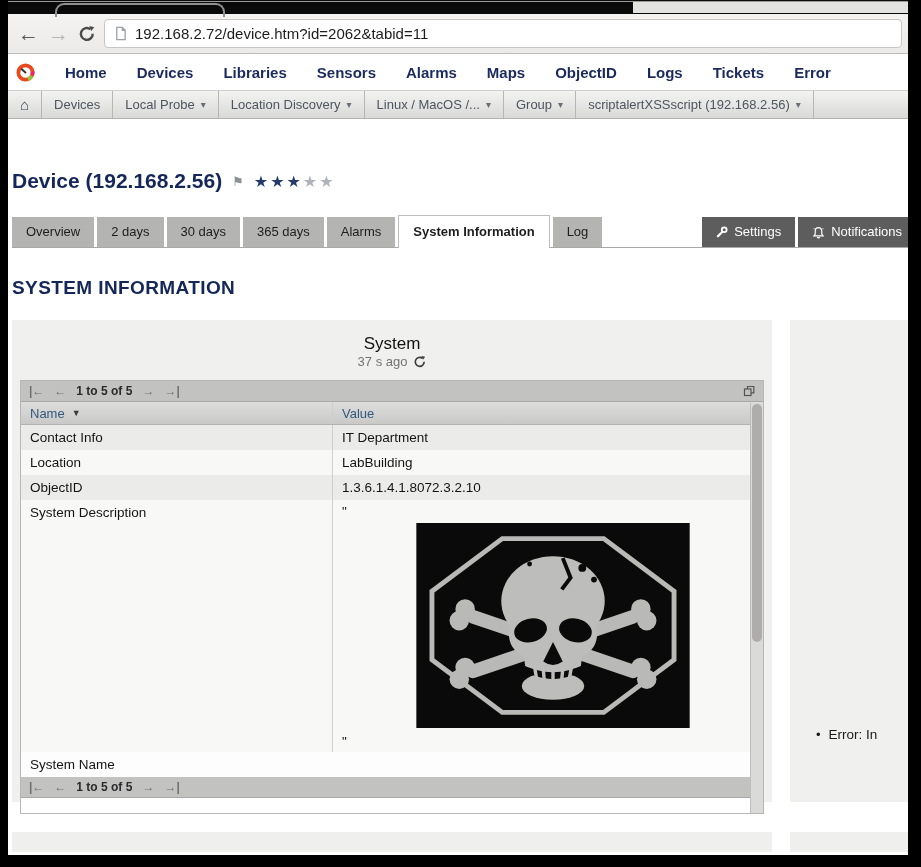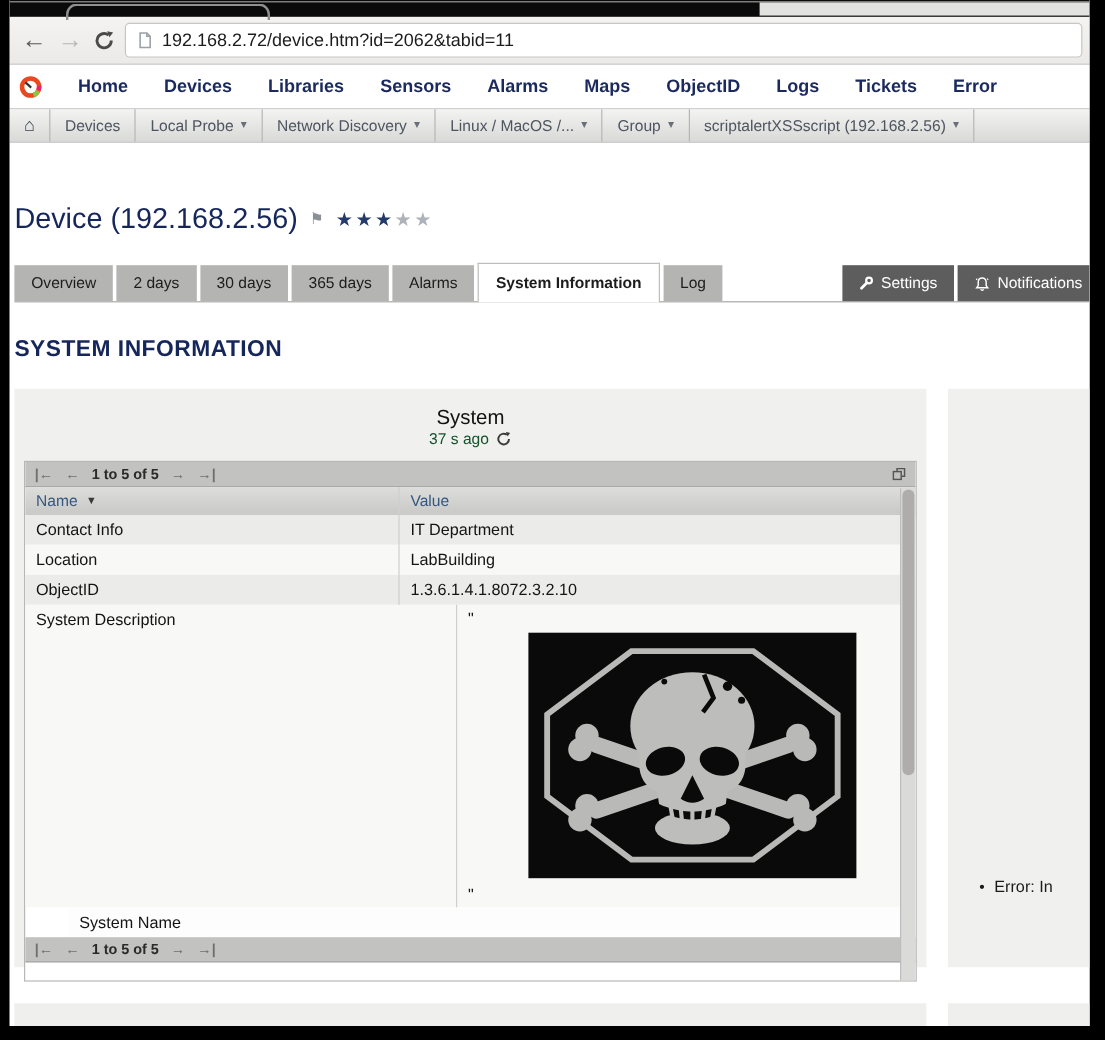--- a/index.html
+++ b/index.html
@@ -29,59 +29,59 @@
   
   .breadcrumb { height:29px; background:linear-gradient(#f3f3f2,#d9d9d8); border-top:1px solid #cfcfcf; border-bottom:1px solid #b3b3b3; display:flex; align-items:stretch; font-size:13px; color:#4e555f; flex:none; }
   .crumb { display:flex; align-items:center; gap:6px; padding:0 12px; border-right:1px solid #b6b6b6; white-space:nowrap; cursor:pointer; }
   .crumb .caret { font-size:10px; color:#6a6f77; }
   .crumb-home { font-size:15px; color:#3a4454; }
 
   
   .page { flex:1; background:#fff; padding-left:4px; overflow:hidden; position:relative; }
 
   .device-title { margin:50px 0 0 0; display:flex; align-items:center; gap:10px; }
-  .device-title h1 { font-size:24px; font-weight:400; color:#15265a; }
+  .device-title h1 { font-size:21px; font-weight:700; color:#15265a; }
   .flag { font-size:13px; color:#8b9097; }
   .stars { font-size:16px; letter-spacing:2px; }
   .star-f { color:#233a6b; }
   .star-e { color:#aeb2ba; }
 
   .tabs-row { margin-top:22px; display:flex; align-items:flex-end; border-bottom:1px solid #a8a8a8; height:33px; }
   .tab { background:#b4b4b3; color:#1d1d1d; font-size:13px; height:30px; line-height:30px; padding:0 14px; margin-right:3px; white-space:nowrap; cursor:pointer; }
   .tab.active { background:#fff; font-weight:bold; border:1px solid #bdbdbd; border-bottom:none; height:33px; line-height:32px; margin-bottom:-1px; }
   .tabs-gap { flex:1; }
   .tab.dark { background:#5d5d5d; color:#fff; display:flex; align-items:center; gap:6px; height:30px; }
   .tab.dark:last-child { margin-right:-40px; padding-right:46px; }
 
   .section-heading { margin-top:29px; font-size:19px; font-weight:bold; color:#15265a; letter-spacing:.4px; }
 
   .panels { margin-top:21px; display:flex; gap:18px; height:482px; align-items:stretch; }
   .panel { background:#f0f0ee; }
   .panel-system { width:760px; flex:none; padding:8px; }
   .panel-hardware { width:400px; flex:none; padding:8px 14px; display:flex; flex-direction:column; }
   .panel-head { display:flex; justify-content:space-between; align-items:center; padding:6px 6px 11px 6px;flex-direction:column; }
   .panel-title { font-size:17px; color:#121212; }
-  .refresh-wrap { display:flex; align-items:center; gap:6px; font-size:13px; color:#14532d; cursor:pointer; }
+  .refresh-wrap { display:flex; align-items:center; gap:6px; font-size:13px; color:#737373; cursor:pointer; }
 
   .gridtable { border:1px solid #b7b7b7; background:#fff; height:434px; overflow:hidden; position:relative; }
   .pagebar { height:21px; background:#c2c2c1; border-bottom:1px solid #a9a9a9; display:flex; align-items:center; gap:10px; padding:0 8px; font-size:12px; font-weight:bold; color:#2a2a2a; }
   .pg-arrow { color:#6f6f6f; font-weight:bold; font-size:12px; cursor:pointer; white-space:nowrap; }
   .pagebar .spacer { flex:1; }
   .thead { display:flex; height:23px; background:linear-gradient(#dddddc,#c9c9c8); border-bottom:1px solid #b2b2b2; align-items:center; font-size:13px; color:#35587f; }
   .cell-name { width:311px; flex:none; padding-left:9px; }
   .cell-value { flex:1; padding-left:9px; border-left:1px solid #cfcfcf; align-self:stretch; display:flex; align-items:center; }
   .thead .cell-name { display:flex; align-items:center; gap:7px; }
   .sort-ic { font-size:9px; color:#3a3a3a; }
 
   .trow { display:flex; font-size:13.5px; color:#141414; align-items:stretch; }
   .trow .cell-name { padding-top:5px; padding-bottom:5px; }
   .trow.r-odd { background:#ebebea; }
   .trow.r-even { background:#f8f8f7; }
-  .trow.r-name { background:#fdfdfd;margin-left:36px; }
-  .trow.tall { min-height:252px;gap:48px; }
+  .trow.r-name { background:#fdfdfd; }
+  .trow.tall { min-height:252px; }
   .trow.tall .cell-name { align-items:flex-start; }
   .trow.tall .cell-value { flex-direction:column; align-items:stretch; justify-content:flex-start; }
   .quote-line { padding:4px 0 0 0; }
   .skull-wrap { align-self:center; margin:4px 0 2px 0; }
 
   .vscroll { position:absolute; top:22px; right:0; bottom:0; width:13px; background:#dadad9; border-left:1px solid #bdbdbd; }
   .vthumb { margin:1px; height:58%; background:#aeadac; border-radius:6px; }
 
   .hw-error { margin-top:auto; margin-bottom:52px; font-size:13.5px; color:#1a1a1a; display:flex; gap:8px; padding-left:12px; white-space:nowrap; }
   .bullet { font-size:13px; }
@@ -150,21 +150,21 @@
         <span class="crumb-home">⌂</span>
       </span>
     <span class="crumb">
         <span>Devices</span>
       </span>
     <span class="crumb">
         <span>Local Probe</span>
         <span class="caret">▾</span>
       </span>
     <span class="crumb">
-        <span>Network Discovery</span>
+        <span>Location Discovery</span>
         <span class="caret">▾</span>
       </span>
     <span class="crumb">
         <span>Linux / MacOS /...</span>
         <span class="caret">▾</span>
       </span>
     <span class="crumb">
         <span>Group</span>
         <span class="caret">▾</span>
       </span>

